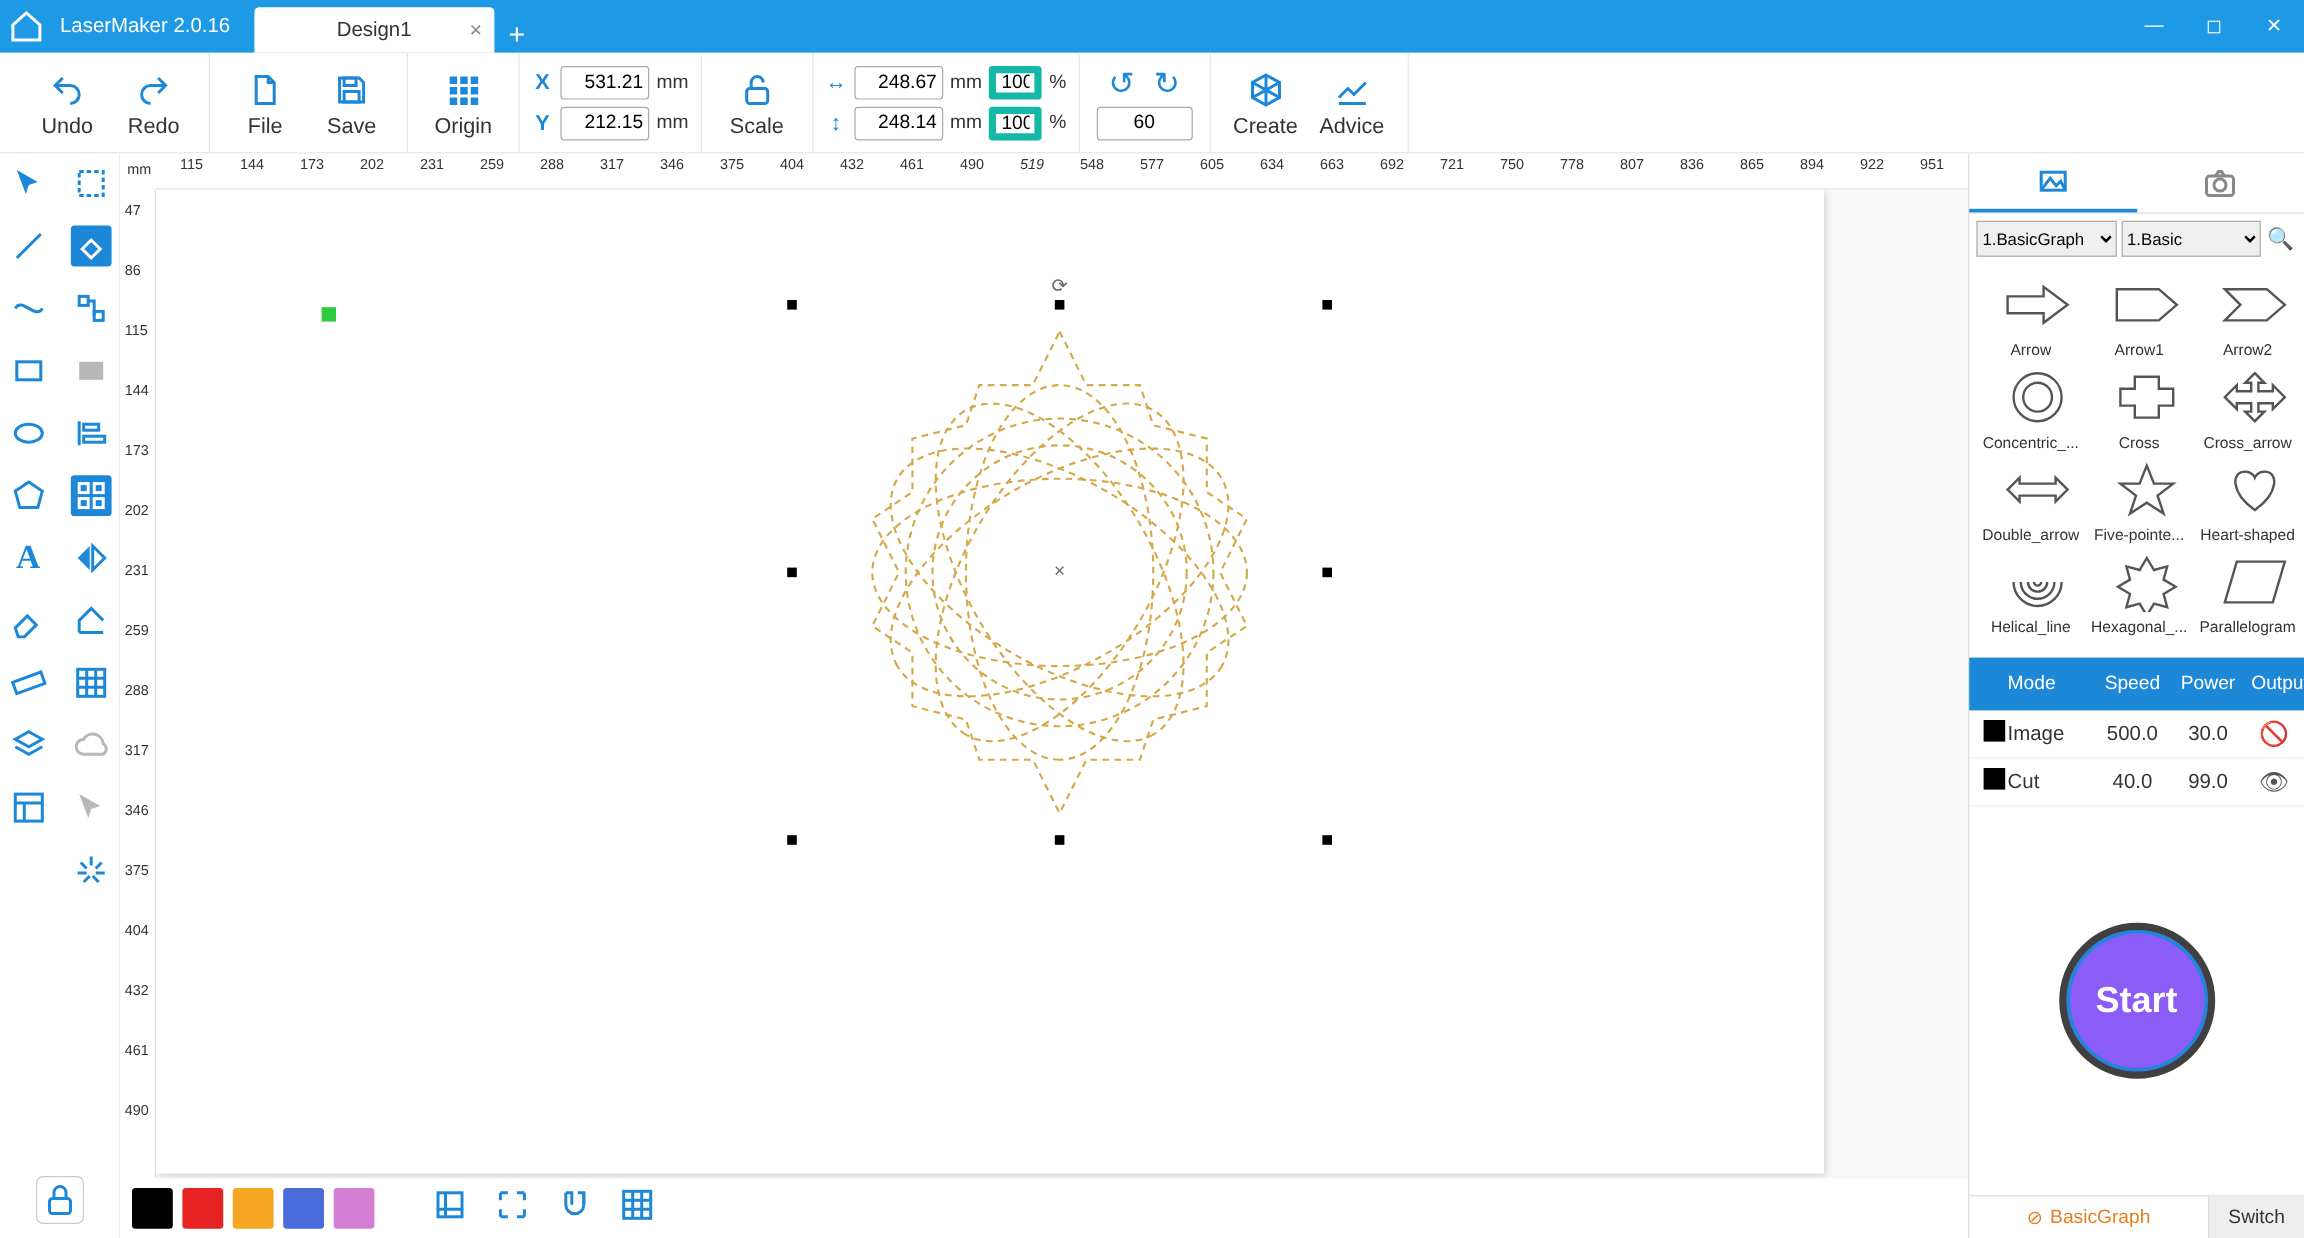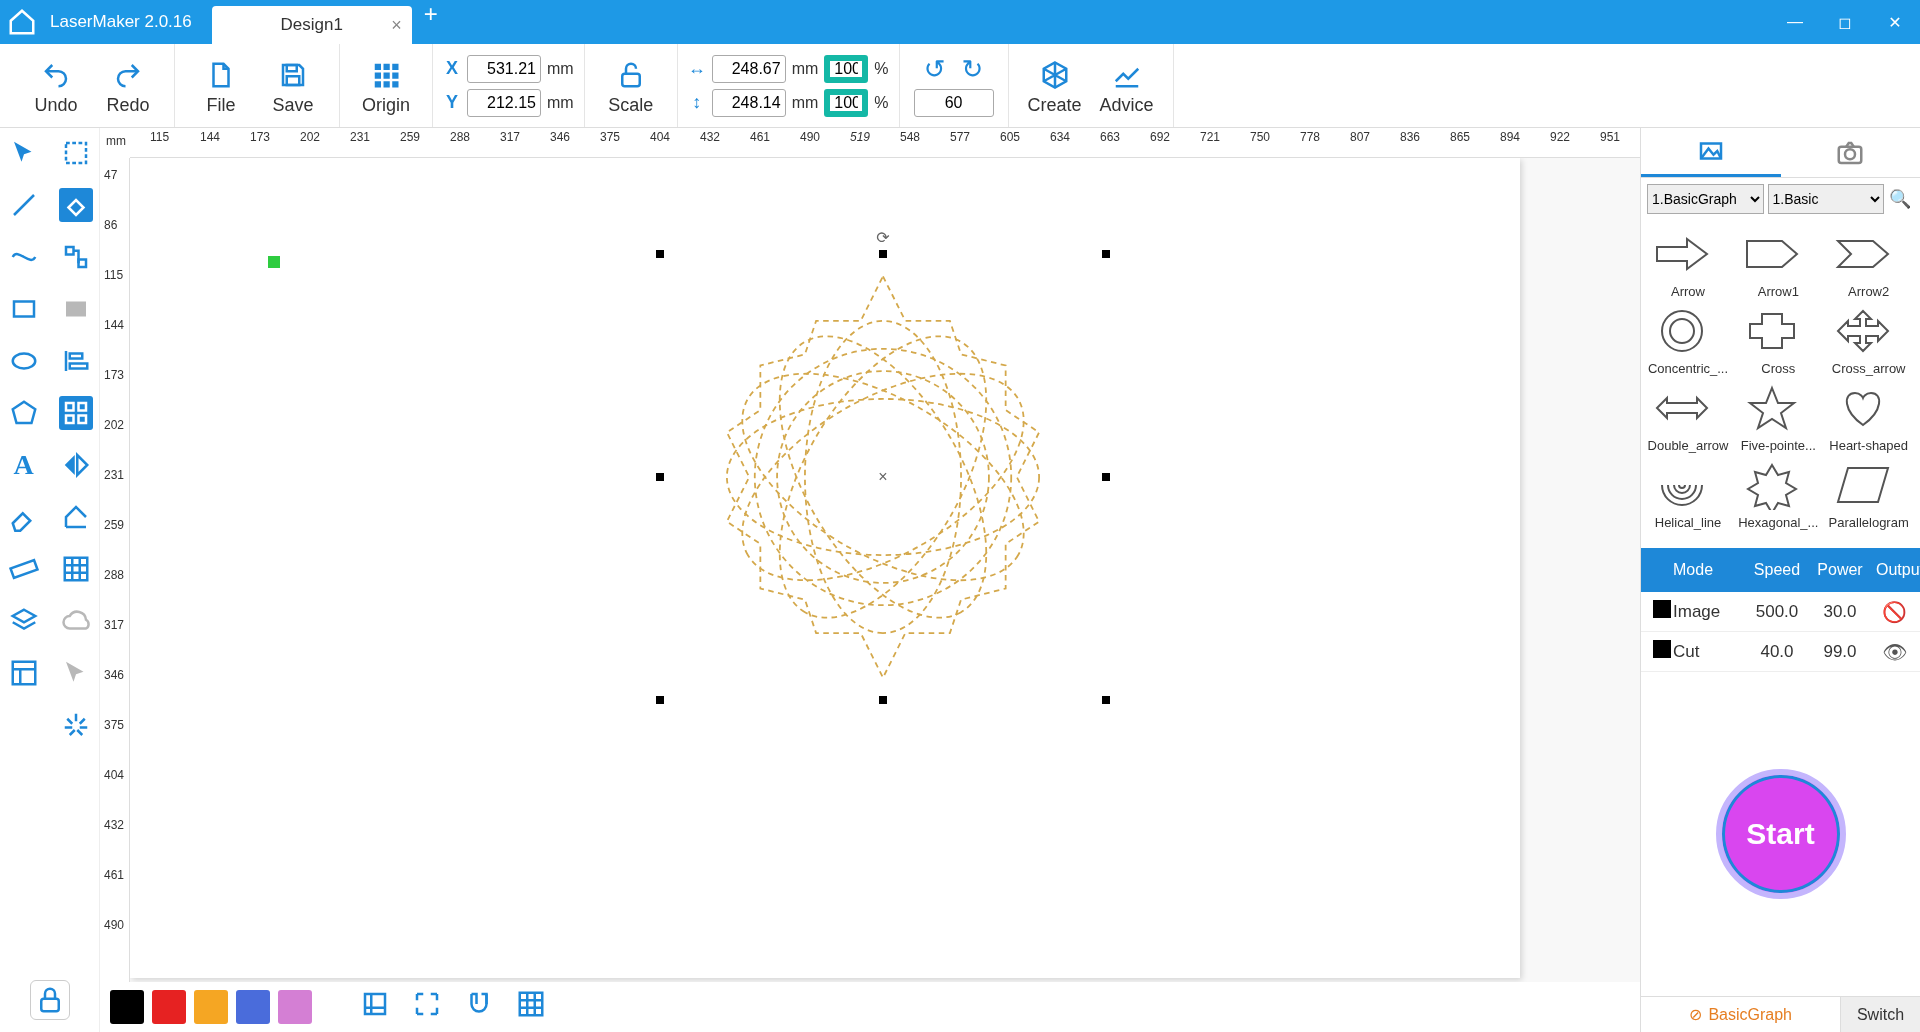--- a/index.html
+++ b/index.html
@@ -2,21 +2,21 @@
 <html><head>
 <meta charset="utf-8">
 <style>
 * { margin: 0; padding: 0; box-sizing: border-box; font-family: "Segoe UI", Arial, sans-serif; }
 body { width: 1920px; height: 1032px; overflow: hidden; background: #fff; display: flex; flex-direction: column; }
 
 
 .titlebar { height: 44px; background: #1e99e6; display: flex; align-items: center; color: #fff; }
 .titlebar .home { width: 44px; display: flex; align-items: center; justify-content: center; }
 .titlebar .appname { font-size: 17px; padding: 0 20px 0 6px; }
-.titlebar .tab-strip { display: flex; height: 100%; }
+.titlebar .tab-strip { display: flex; align-items: flex-end; height: 100%; }
 .titlebar .tab { background: #fff; color: #333; height: 38px; min-width: 200px; display: flex; align-items: center; justify-content: center; position: relative; border-radius: 4px 4px 0 0; font-size: 17px; margin-top: 6px; }
 .titlebar .tab .close { position: absolute; right: 10px; color: #888; font-size: 18px; }
 .titlebar .newtab { color: #fff; font-size: 24px; padding: 0 12px; }
 .titlebar .spacer { flex: 1; }
 .titlebar .winbtn { width: 50px; height: 44px; display: flex; align-items: center; justify-content: center; font-size: 16px; }
 
 
 .toolbar { height: 84px; border-bottom: 1px solid #ddd; background: #fff; display: flex; align-items: center; padding: 0 10px; gap: 0; }
 .tbgroup { display: flex; align-items: center; height: 100%; padding: 0 10px; border-right: 1px solid #e5e5e5; }
 .tbbtn { display: flex; flex-direction: column; align-items: center; justify-content: center; min-width: 72px; height: 100%; cursor: pointer; }
@@ -72,36 +72,36 @@
 
 
 .right-panel { width: 280px; border-left: 1px solid #ddd; display: flex; flex-direction: column; background: #fff; }
 .rp-tabs { height: 50px; display: flex; border-bottom: 1px solid #ddd; }
 .rp-tab { flex: 1; display: flex; align-items: center; justify-content: center; color: #888; font-size: 24px; }
 .rp-tab.active { color: #1e88d8; border-bottom: 3px solid #1e88d8; }
 .rp-selects { display: flex; gap: 4px; padding: 6px; align-items: center; }
 .rp-selects select { flex: 1; height: 30px; border: 1px solid #aaa; font-size: 14px; }
 .rp-search { width: 26px; height: 26px; color: #1e88d8; display: flex; align-items: center; justify-content: center; font-size: 18px; }
 .shapes-grid { padding: 6px; display: grid; grid-template-columns: repeat(3,1fr); gap: 4px; overflow-y: auto; flex: 0 0 auto; }
-.shape-cell { display: flex; flex-direction: column; align-items: flex-start; cursor: pointer; }
+.shape-cell { display: flex; flex-direction: column; align-items: flex-end; cursor: pointer; }
 .shape-cell .sh { width: 70px; height: 56px; display: flex; align-items: center; justify-content: center; border: 1px solid transparent; }
 .shape-cell .sh svg { stroke: #555; fill: none; stroke-width: 2; }
 .shape-cell .nm { font-size: 13px; color: #333; white-space: nowrap; overflow: hidden; text-overflow: ellipsis; width: 82px; text-align: center; margin-top: 2px; }
 
 .layer-table { margin-top: 12px; }
 .layer-header { background: #1e88d8; color: #fff; height: 44px; display: flex; align-items: center; font-size: 16px; }
 .layer-header span, .layer-row span { padding: 0 6px; }
 .col-swatch { width: 26px; }
 .col-mode { flex: 1; } .col-speed { width: 66px; text-align: center; } .col-power { width: 60px; text-align: center; } .col-out { width: 50px; text-align: center; }
 .layer-row { height: 40px; display: flex; align-items: center; font-size: 17px; color: #333; border-bottom: 1px solid #eee; }
 .lay-sw { width: 18px; height: 18px; background: #000; display: inline-block; margin-left: 6px; }
 .eye { font-size: 20px; color: #555; }
 
 .start-area { flex: 1; display: flex; align-items: center; justify-content: center; }
-.start-btn { width: 130px; height: 130px; border-radius: 50%; background: #d946ef; border: 6px solid #c4b5fd; color: #fff; display: flex; align-items: center; justify-content: center; font-size: 30px; font-weight: bold; cursor: pointer; box-shadow: 0 0 0 3px #1e88d8 inset; }
+.start-btn { width: 130px; height: 130px; border-radius: 50%; background: #8b5cf6; border: 6px solid #404040; color: #fff; display: flex; align-items: center; justify-content: center; font-size: 30px; font-weight: bold; cursor: pointer; box-shadow: 0 0 0 3px #1e88d8 inset; }
 
 .conn-bar { height: 36px; display: flex; border-top: 1px solid #ddd; }
 .conn-left { flex: 1; display: flex; align-items: center; justify-content: center; gap: 6px; color: #e67e22; font-size: 16px; }
 .conn-right { width: 80px; display: flex; align-items: center; justify-content: center; border-left: 1px solid #ddd; font-size: 16px; color: #333; background: #eee; }
 
 svg.icon { width: 30px; height: 30px; stroke: currentColor; fill: none; stroke-width: 2; }
 svg.icon.fill { fill: currentColor; stroke: none; }
 </style>
 </head>
 <body>

